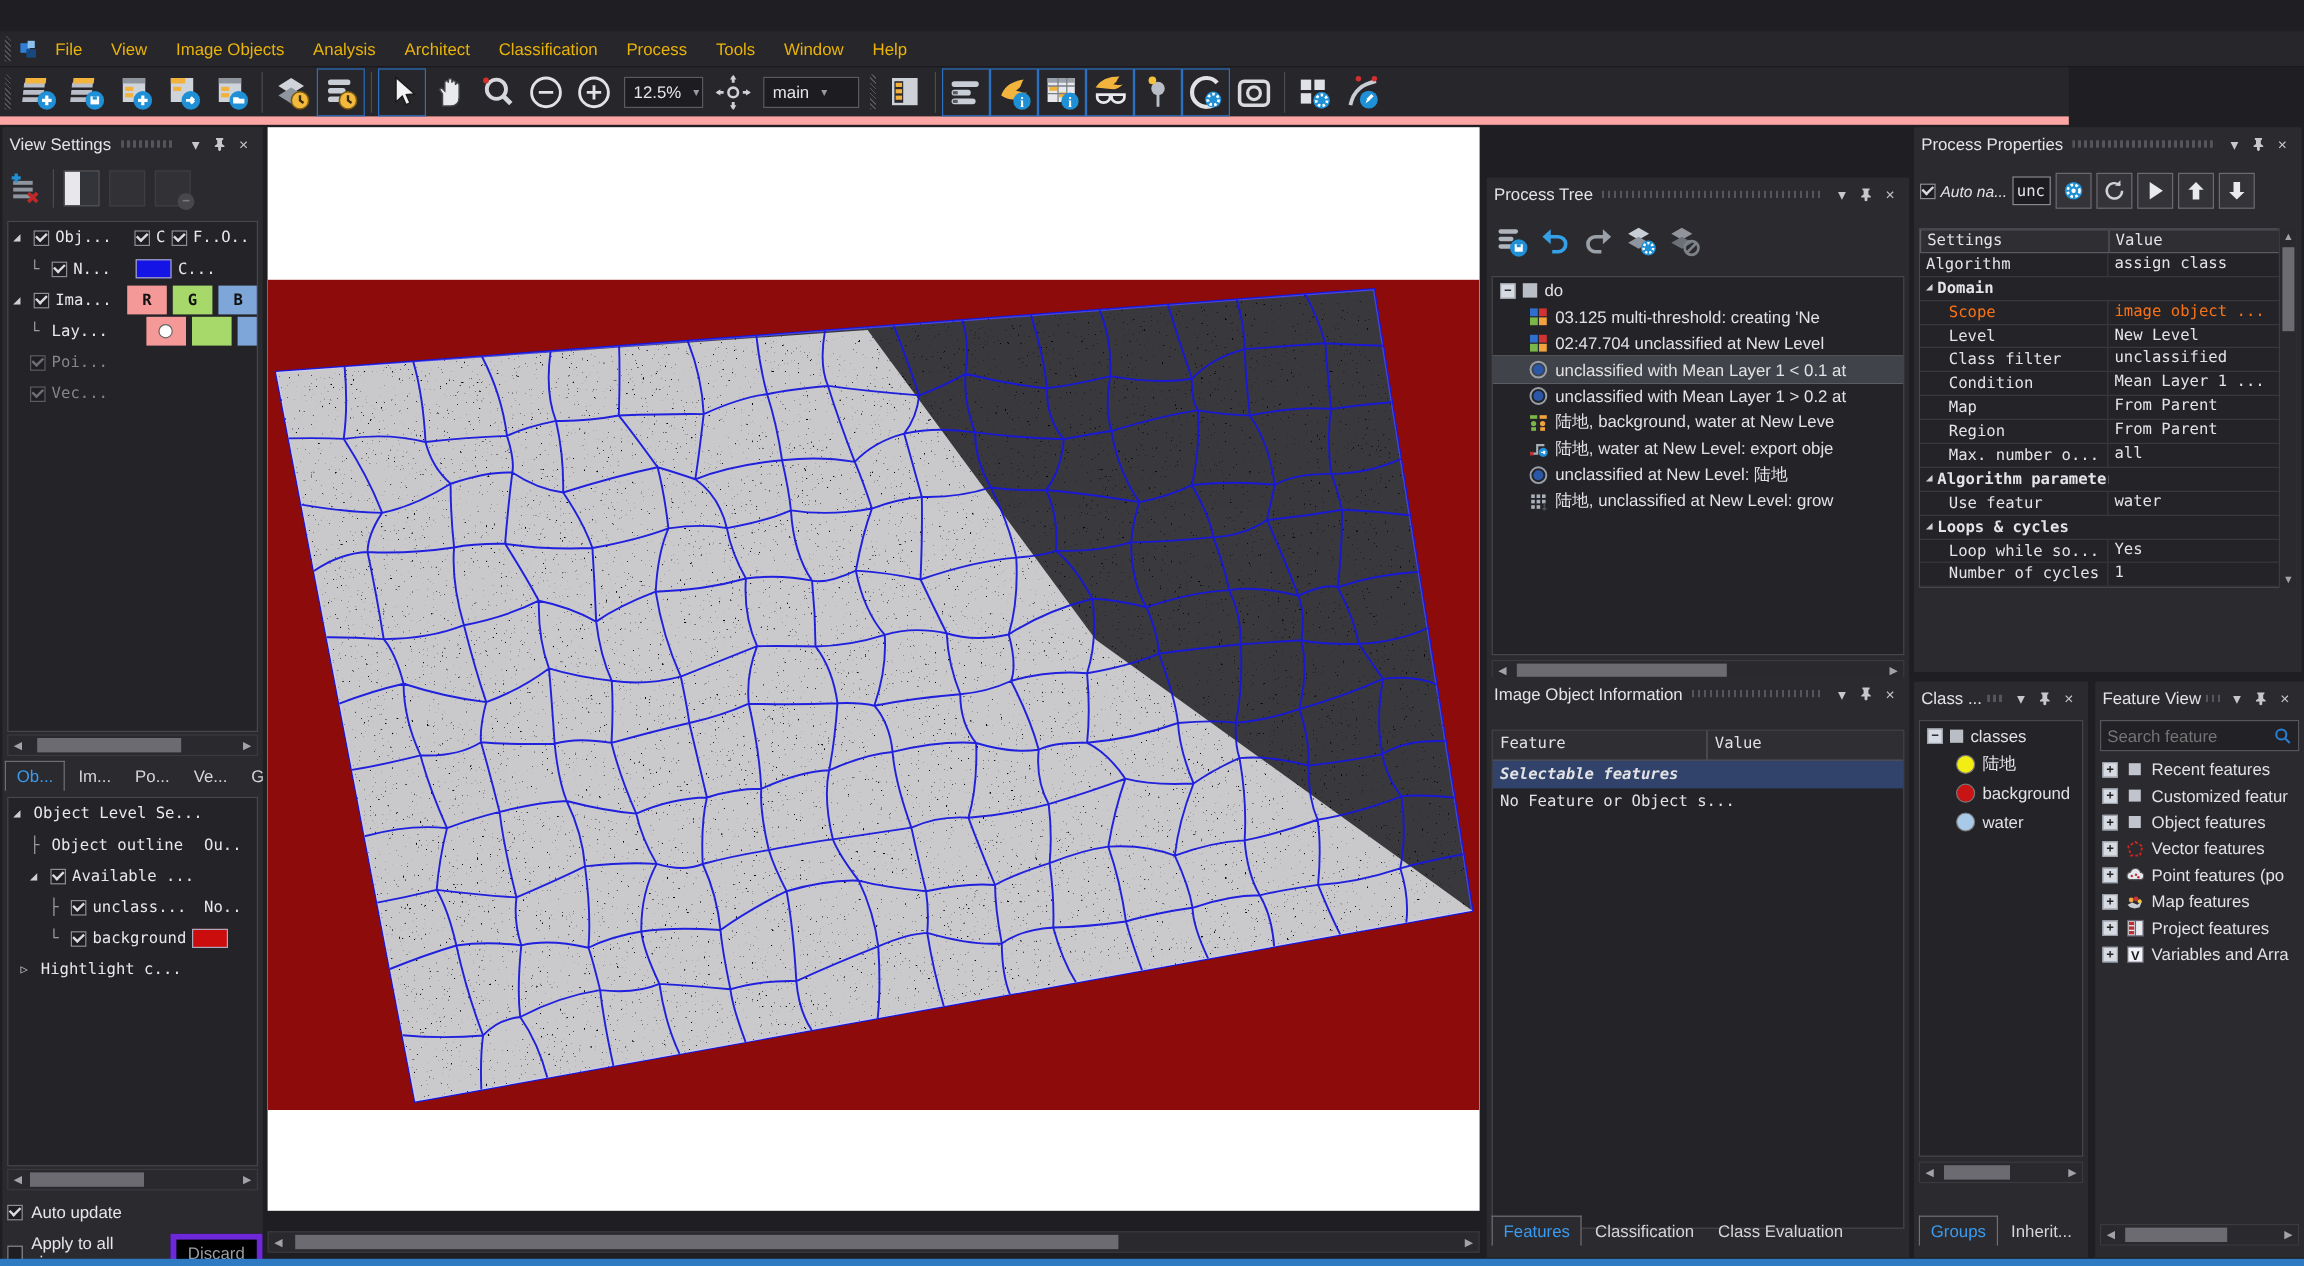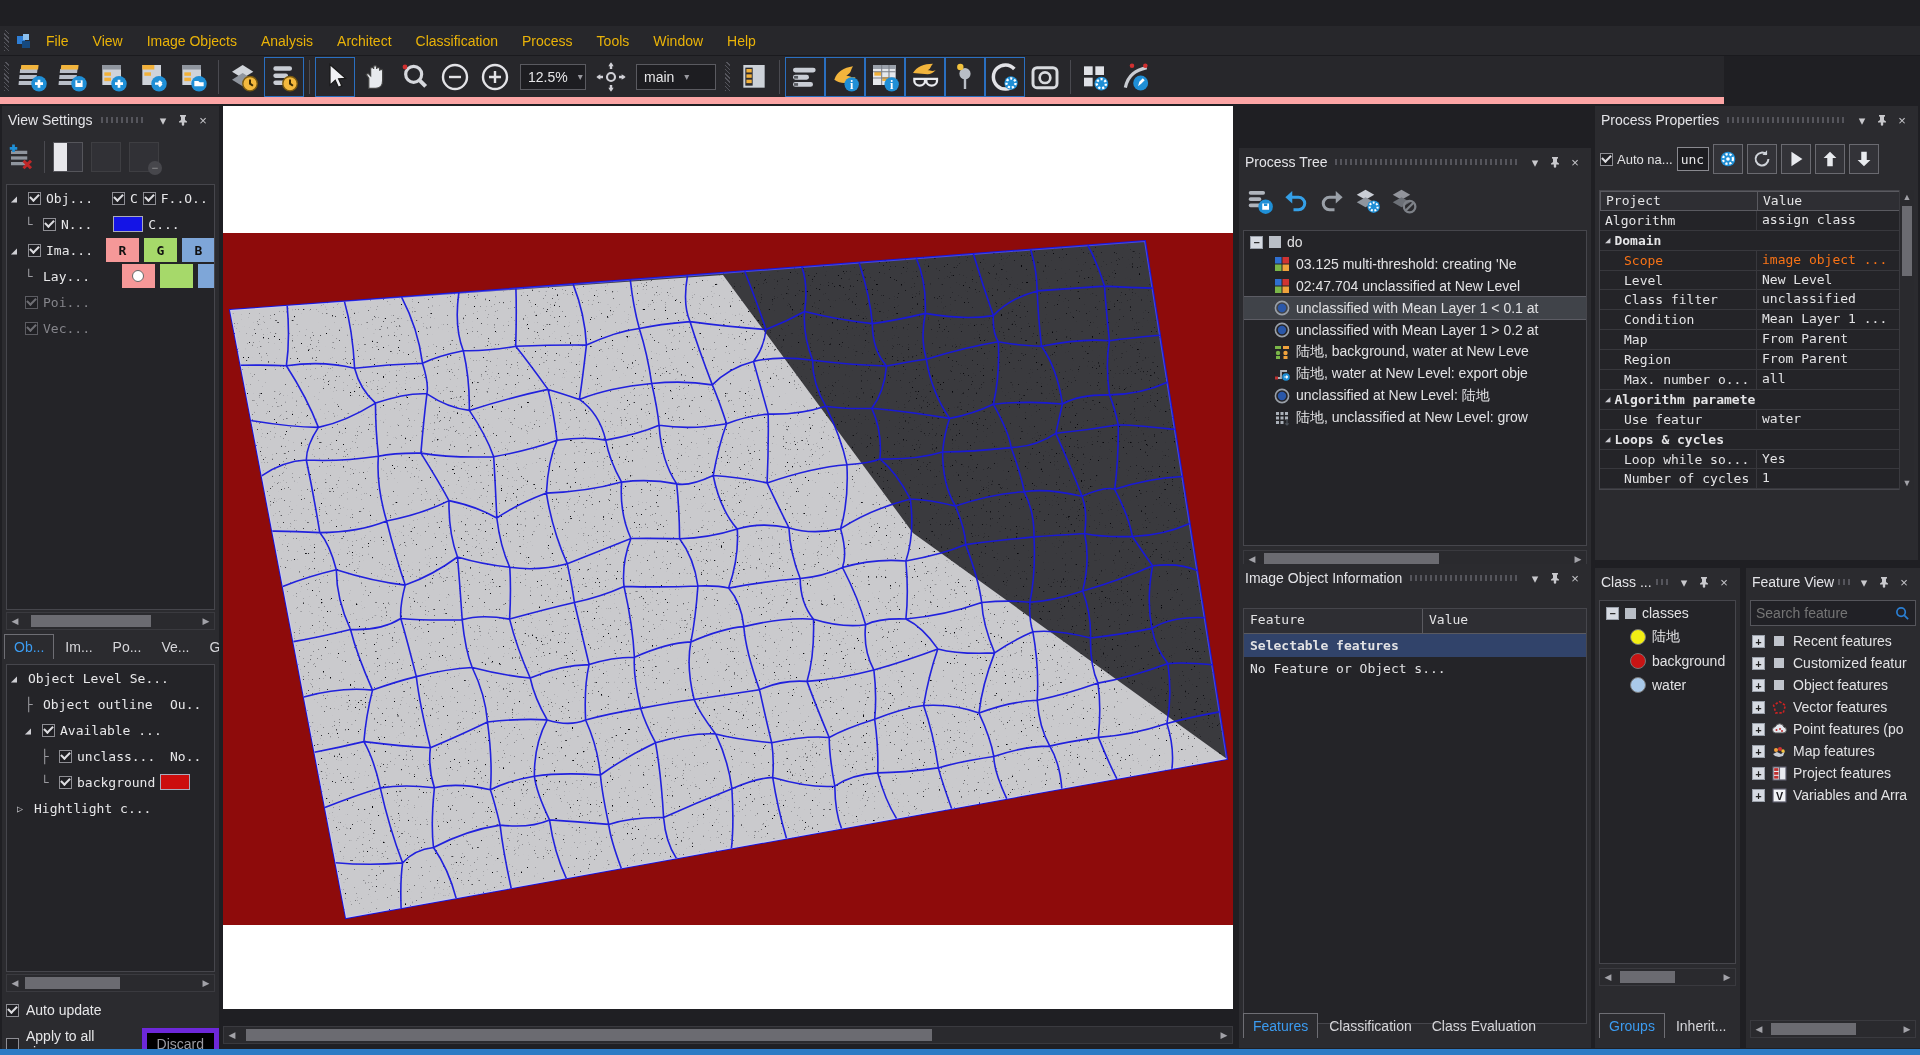--- a/index.html
+++ b/index.html
@@ -132,21 +132,21 @@
   .pp-caret.show{display:inline;}
   #pp-vscroll{right:4px;top:84px;height:300px;}
 
   
   #ioi-panel{left:1239px;top:564px;width:352px;height:484px;}
   .ioi-box{top:44px;height:416px;font-size:13px;}
   .ioi-hrow{display:flex;height:25px;background:#2e2e33;border-bottom:1px solid #5a5a60;}
   .ioi-hcell{padding:3px 6px;border-right:1px solid #5a5a60;width:179px;}
   .ioi-hcell:last-child{flex:1;border-right:none;}
   .ioi-row{display:flex;height:23px;align-items:center;padding:0 6px;white-space:nowrap;}
-  .ioi-row.highlight{background:#31436a;font-weight:bold;}
+  .ioi-row.highlight{background:#31436a;font-weight:bold;font-style:italic;}
   .ioi-tabrow{position:absolute;left:4px;top:449px;}
 
   
   #class-panel{left:1595px;top:568px;width:145px;height:480px;}
   .class-box{top:32px;height:364px;}
   .crow{display:flex;align-items:center;gap:6px;height:24px;padding-left:6px;font-size:14px;white-space:nowrap;}
   .crow.child{padding-left:30px;}
   .classdot{width:16px;height:16px;border-radius:50%;border:1px solid #777;flex:0 0 auto;}
   #class-hscroll{left:4px;right:4px;top:400px;}
   .class-tabrow{position:absolute;left:4px;top:445px;}
@@ -771,21 +771,21 @@
       <span class="ph-btn">▾</span>
       <span class="ph-btn">
           <svg width="10" height="12" viewBox="0 0 10 12">
             <path d="M2 1h6v1.2l-1 .8v3l2 1.5v1H6.2V11L5 12l-1.2-1V8.5H1V7.5L3 6V3l-1-.8z" fill="#c8c8cc"></path>
           </svg>
         </span>
       <span class="ph-btn">×</span>
     </div>
     <div class="pp-toolbar">
       <span class="cb checked"></span>
-      <span style="white-space:nowrap;">Auto na...</span>
+      <span style="white-space:nowrap;font-style:italic;">Auto na...</span>
       <input class="pp-input" value="unc" style="">
       <span class="ppbtn">
           <svg width="22" height="22" viewBox="0 0 24 24">
             <circle cx="12" cy="12" r="8" fill="#1f8fd6"></circle>
             <circle cx="12" cy="12" r="5.4" fill="none" stroke="#fff" stroke-width="2.4" stroke-dasharray="2.4 2"></circle>
             <circle cx="12" cy="12" r="2" fill="#fff"></circle>
           </svg>
         </span>
       <span class="ppbtn">
           <svg width="22" height="22" viewBox="0 0 24 24">
@@ -804,21 +804,21 @@
           </svg>
         </span>
       <span class="ppbtn">
           <svg width="22" height="22" viewBox="0 0 24 24">
             <path d="M12 20l-7-7h4V4h6v9h4Z" fill="#e8eaee"></path>
           </svg>
         </span>
     </div>
     <div class="cbox pp-box mono">
       <div class="pp-row head">
-        <div class="pp-cell pp-setting">Project</div>
+        <div class="pp-cell pp-setting">Settings</div>
         <div class="pp-cell pp-value">Value</div>
       </div>
       <div>
 
           <div class="pp-row">
             <div class="pp-cell pp-setting">
               <span>Algorithm</span>
             </div>
             <div class="pp-cell pp-value"><span>assign class</span></div>
           </div>

